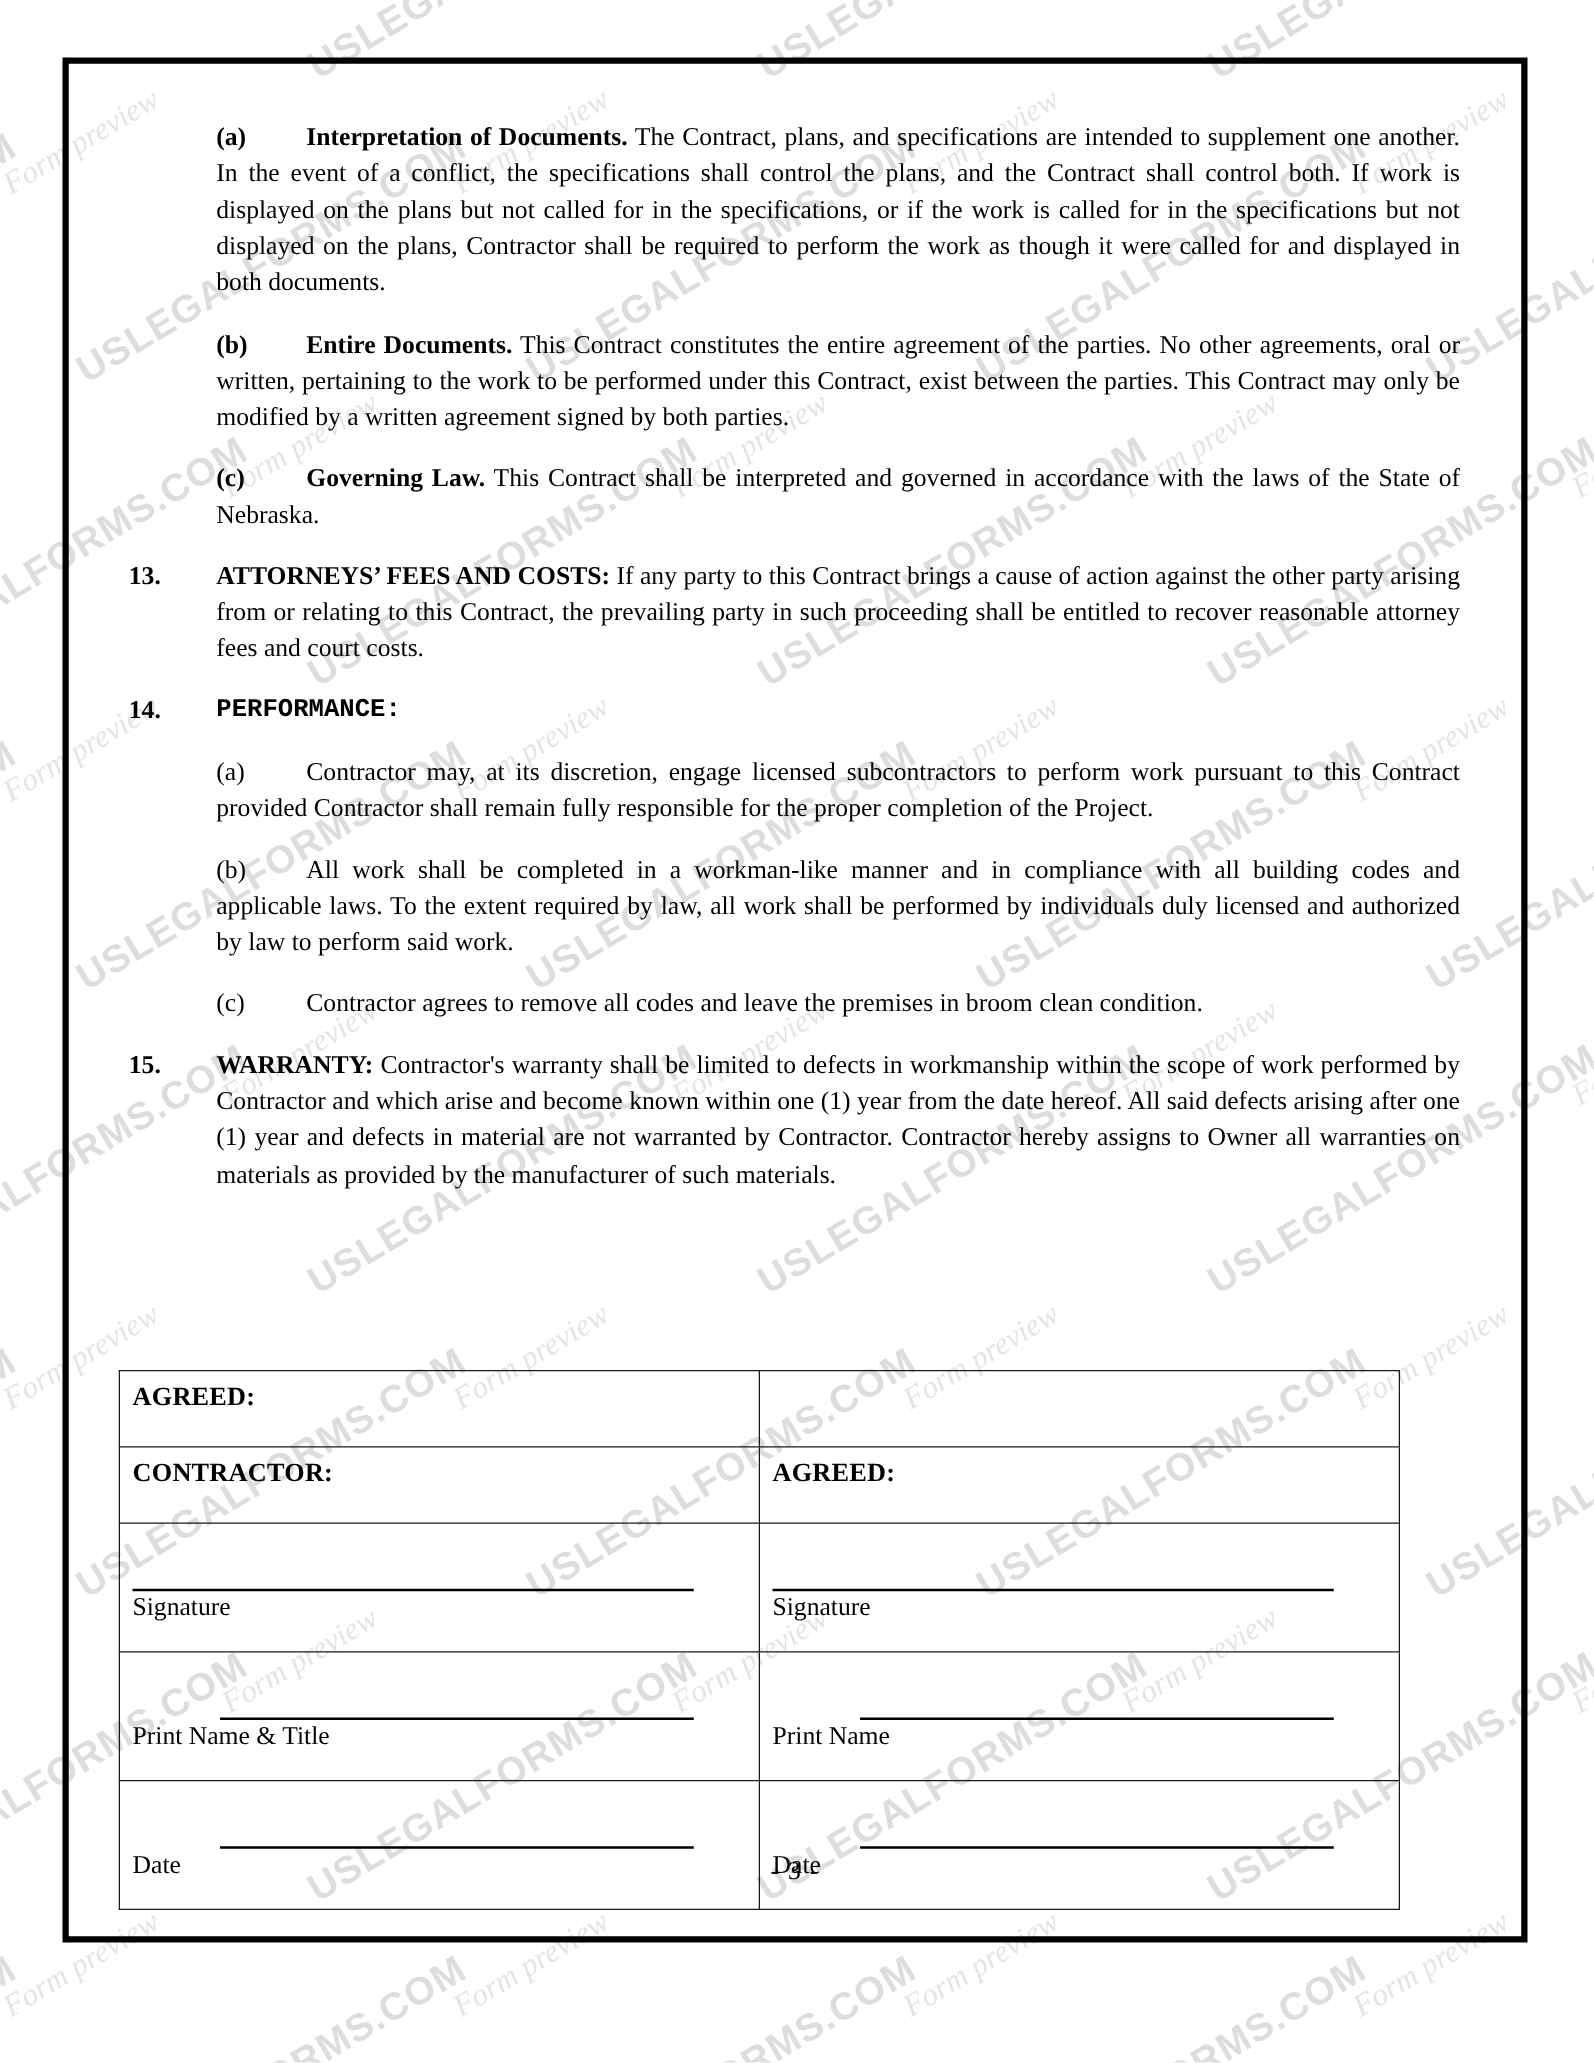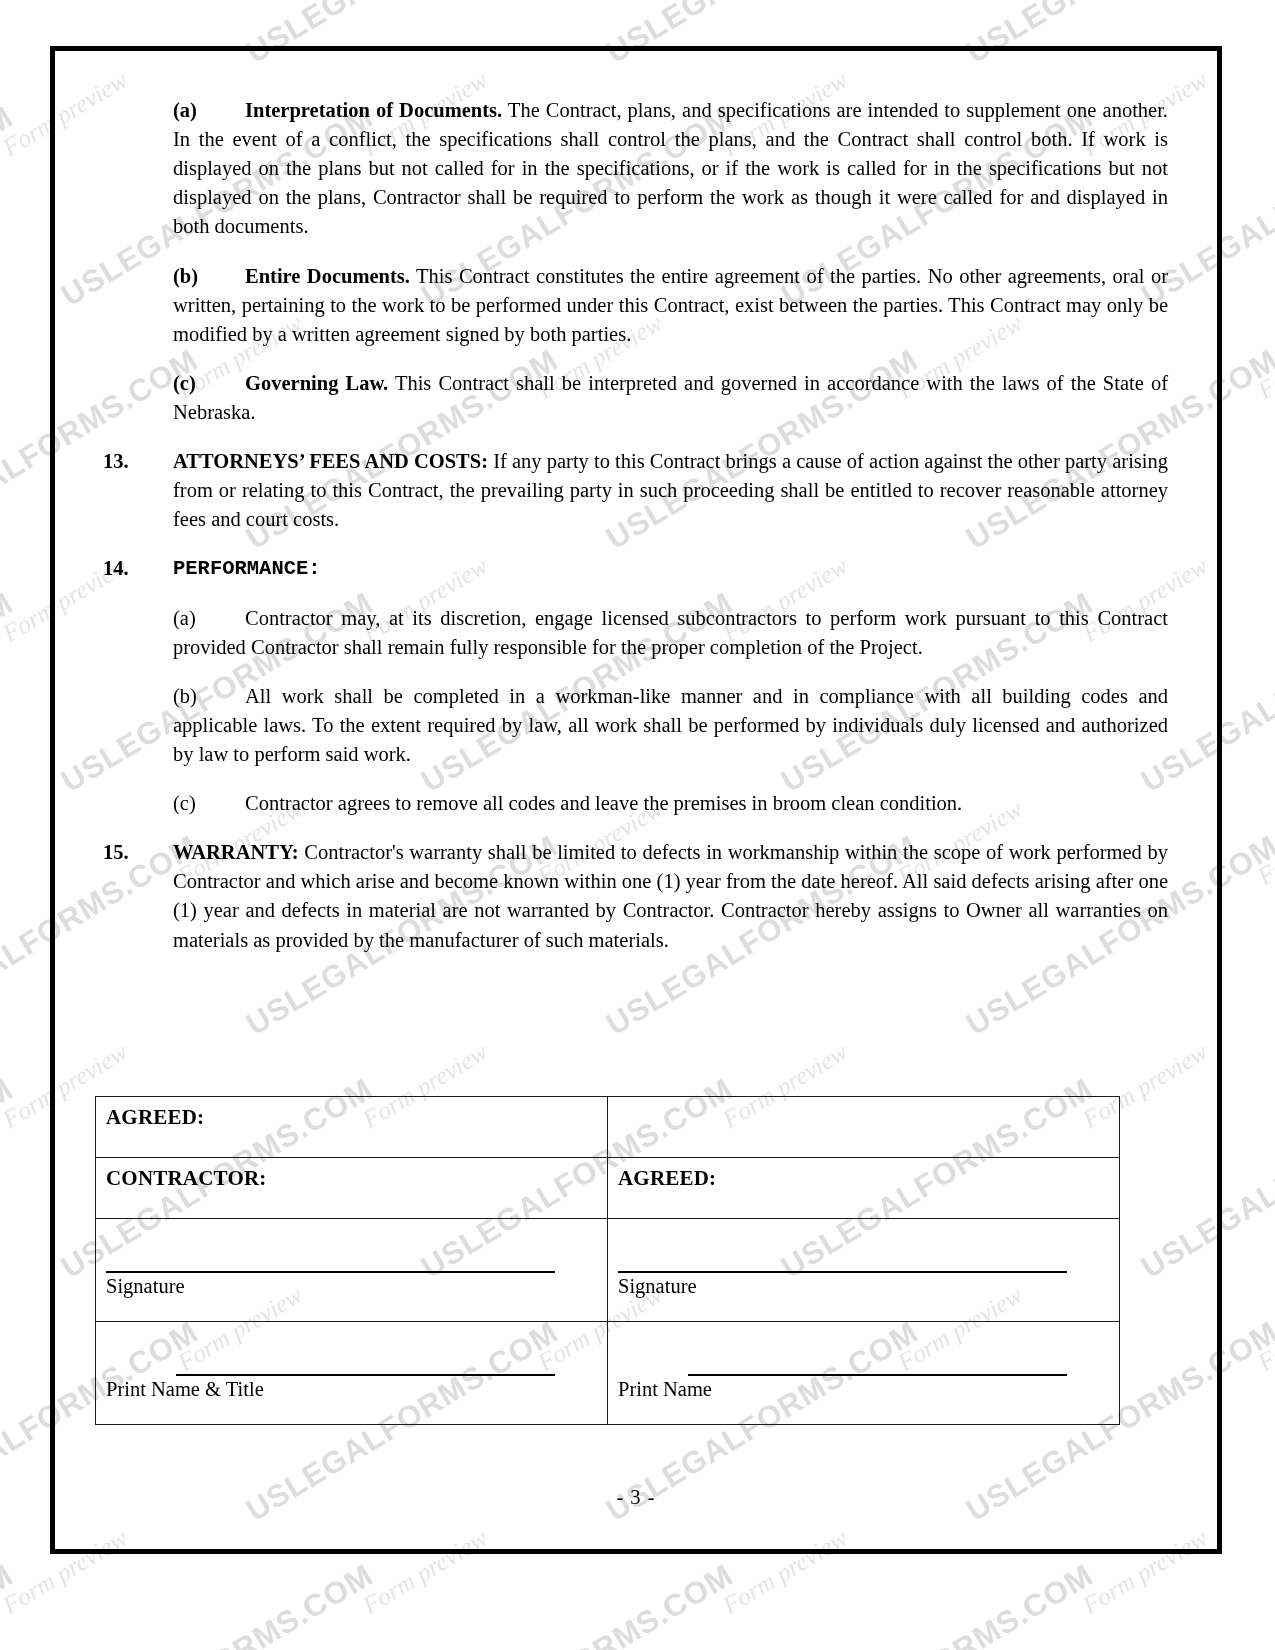--- a/index.html
+++ b/index.html
@@ -339,18 +339,32 @@
           </div>
         </td>
         <td>
           <div class="fieldwrap">
             <div class="ruleline indent"></div>
             <div class="fieldlabel">Print Name</div>
           </div>
         </td>
       </tr>
 
+      <tr class="row-field">
+        <td>
+          <div class="fieldwrap">
+            <div class="ruleline indent"></div>
+            <div class="fieldlabel">Date</div>
+          </div>
+        </td>
+        <td>
+          <div class="fieldwrap">
+            <div class="ruleline indent"></div>
+            <div class="fieldlabel">Date</div>
+          </div>
+        </td>
+      </tr>
     </tbody>
   </table>
 
   <div id="page-number">- 3 -</div>
 
 </div>
 
 </body></html>

